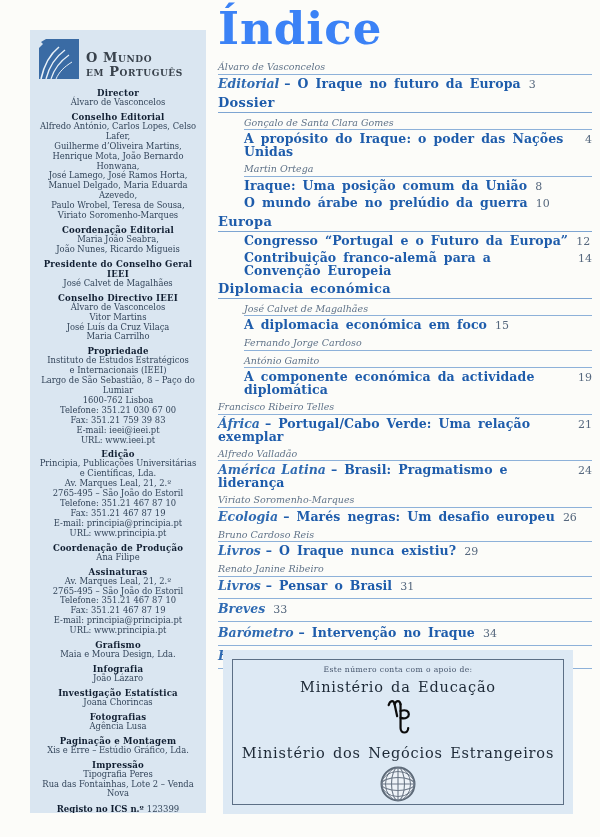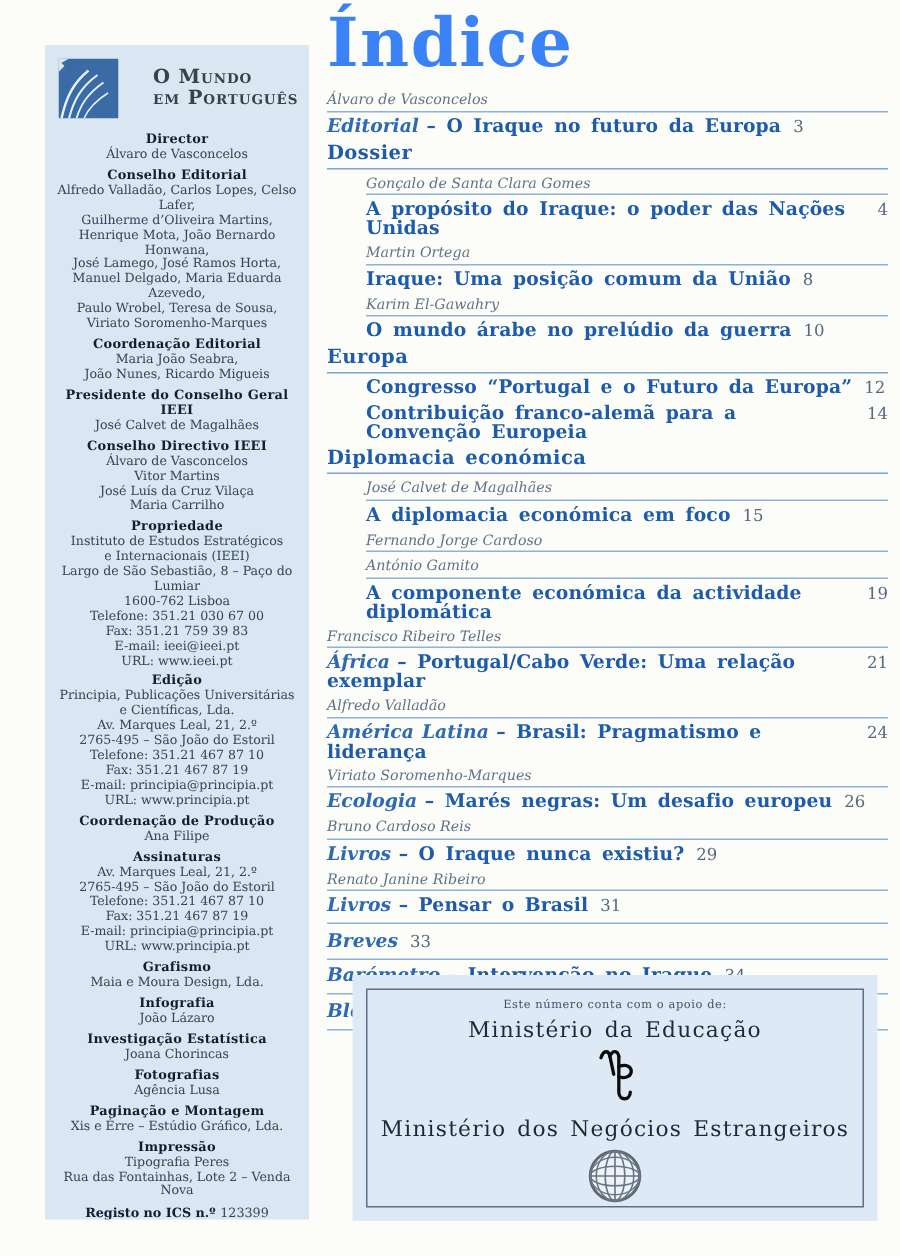--- a/index.html
+++ b/index.html
@@ -8,21 +8,21 @@
     background:#fcfcf9;
     font-family:"DejaVu Serif","Liberation Serif",serif;
     overflow:hidden;
   }
   
   .sidebar{
     position:absolute;left:30px;top:30px;width:176px;height:783px;
     background:#dae6f1;box-sizing:border-box;
     padding:9px 5px 0 5px;text-align:center;overflow:hidden;
   }
-  .logo-row{display:flex;align-items:center;gap:23px;margin:0 0 9px 4px;text-align:left;}
+  .logo-row{display:flex;align-items:flex-end;gap:7px;margin:0 0 9px 4px;text-align:left;}
   .logo-mark{flex:0 0 auto;display:block;}
   .logo-text div{
     font-variant:small-caps;font-size:13px;line-height:14px;
     color:#39424c;letter-spacing:0.6px;font-weight:600;
   }
   .mh-block{margin-top:4px;}
   .mh-heading{
     font-weight:bold;font-size:8.6px;line-height:10px;color:#101e31;
     letter-spacing:0.2px;
   }
@@ -55,21 +55,20 @@
   .toc-left{font-size:12.5px;line-height:13px;}
   .toc-prefix{font-style:italic;font-weight:600;color:#2e6ab2;word-spacing:1px;}
   .toc-title{font-weight:bold;color:#1e5cab;word-spacing:2.5px;letter-spacing:0.1px;}
   .toc-title.after{margin-left:5px;}
   .toc-page{font-size:11px;color:#56687e;flex:0 0 auto;margin-left:8px;}
   .toc-rule{border-top:1.5px solid #8db1d9;margin-top:4px;}
   
   .support-panel{
     position:absolute;left:5px;top:650px;width:350px;height:164px;
     background:#dde9f4;
-    margin-left:12px;
   }
   .support-inner{
     position:absolute;left:9px;top:9px;right:9px;bottom:9px;
     border:1px solid #5c6f85;text-align:center;
   }
   .support-intro{
     margin-top:5px;font-size:7.6px;line-height:9px;color:#44536a;letter-spacing:0.4px;
   }
   .ministry{
     font-size:14.5px;line-height:17px;color:#1d2936;letter-spacing:0.8px;
@@ -99,21 +98,21 @@
         <div>em Português</div>
       </div>
     </div>
     <div id="masthead-sections">
         <div class="mh-block">
           <div class="mh-heading">Director</div>
           <div class="mh-line">Álvaro de Vasconcelos</div>
         </div>
         <div class="mh-block">
           <div class="mh-heading">Conselho Editorial</div>
-          <div class="mh-line">Alfredo Valladão, Carlos Lopes, Celso Lafer,</div>
+          <div class="mh-line">Alfredo António, Carlos Lopes, Celso Lafer,</div>
           <div class="mh-line">Guilherme d’Oliveira Martins,</div>
           <div class="mh-line">Henrique Mota, João Bernardo Honwana,</div>
           <div class="mh-line">José Lamego, José Ramos Horta,</div>
           <div class="mh-line">Manuel Delgado, Maria Eduarda Azevedo,</div>
           <div class="mh-line">Paulo Wrobel, Teresa de Sousa,</div>
           <div class="mh-line">Viriato Soromenho-Marques</div>
         </div>
         <div class="mh-block">
           <div class="mh-heading">Coordenação Editorial</div>
           <div class="mh-line">Maria João Seabra,</div>
@@ -209,21 +208,20 @@
         <div class="toc-author ind">Gonçalo de Santa Clara Gomes</div>
         <div class="toc-entry ind">
           <span class="toc-left"><span class="toc-title">A propósito do Iraque: o poder das Nações Unidas</span></span>
           <span class="toc-page">4</span>
         </div>
         <div class="toc-author ind">Martin Ortega</div>
         <div class="toc-entry ind">
           <span class="toc-left"><span class="toc-title">Iraque: Uma posição comum da União</span></span>
           <span class="toc-page">8</span>
         </div>
-        <div class="toc-author ind">Karim El-Gawahry</div>
         <div class="toc-entry ind">
           <span class="toc-left"><span class="toc-title">O mundo árabe no prelúdio da guerra</span></span>
           <span class="toc-page">10</span>
         </div>
         <div class="toc-section">Europa</div>
         <div class="toc-entry ind bare">
           <span class="toc-left"><span class="toc-title">Congresso “Portugal e o Futuro da Europa”</span></span>
           <span class="toc-page">12</span>
         </div>
         <div class="toc-entry ind bare">

